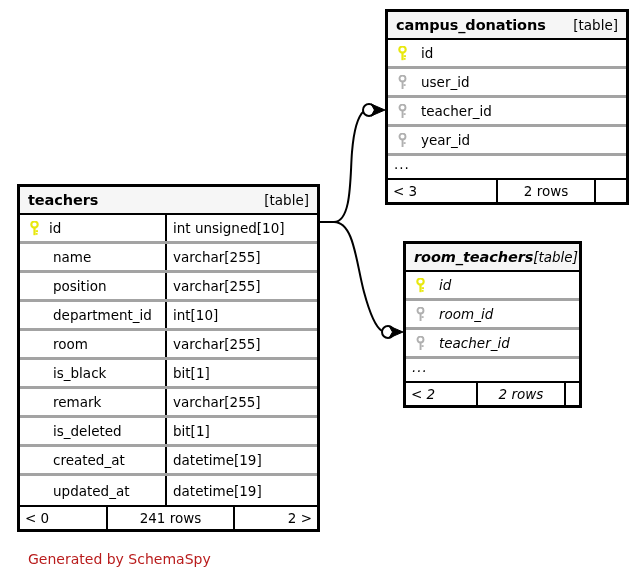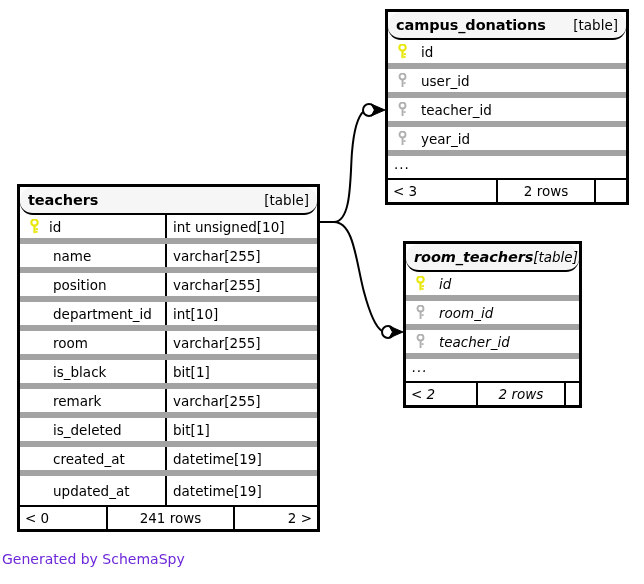--- a/index.html
+++ b/index.html
@@ -43,41 +43,40 @@
 
   .ent-header {
     display: flex;
     align-items: center;
     justify-content: space-between;
     background: #f6f6f6;
     border-bottom: 2px solid #000000;
     padding: 0 8px;
     height: 28px;
     box-sizing: border-box;
-    border-radius: 13px;
   }
   .ent-name {
     font-weight: bold;
     font-size: 14.5px;
     letter-spacing: -0.1px;
     white-space: nowrap;
   }
   .ent-tag {
     font-size: 13.5px;
     white-space: nowrap;
   }
 
   .ent-rows {
     display: block;
   }
 
   .ent-row {
     display: flex;
     align-items: stretch;
-    border-bottom: 6px solid #a3a3a3;
+    border-bottom: 3px solid #a3a3a3;
     height: 29px;
     box-sizing: border-box;
   }
   .ent-row:last-child {
     border-bottom: none;
   }
 
   .col-name {
     display: flex;
     align-items: center;
@@ -169,24 +168,24 @@
     width: 179px;
     font-style: italic;
   }
   #ent-room_teachers .ft-left  { width: 70px; }
   #ent-room_teachers .ft-mid   { width: 90px; }
   #ent-room_teachers .ft-right { flex: 1 1 auto; }
 
   
   #caption {
     position: absolute;
-    left: 2px;
+    left: 28px;
     top: 551px;
     font-size: 14px;
-    color: #6d28d9;
+    color: #b91c1c;
     white-space: nowrap;
   }
 </style>
 </head>
 <body>
 
 <div id="diagram">
 
   <svg id="edges" viewBox="0 0 644 584" width="644" height="584">
 

